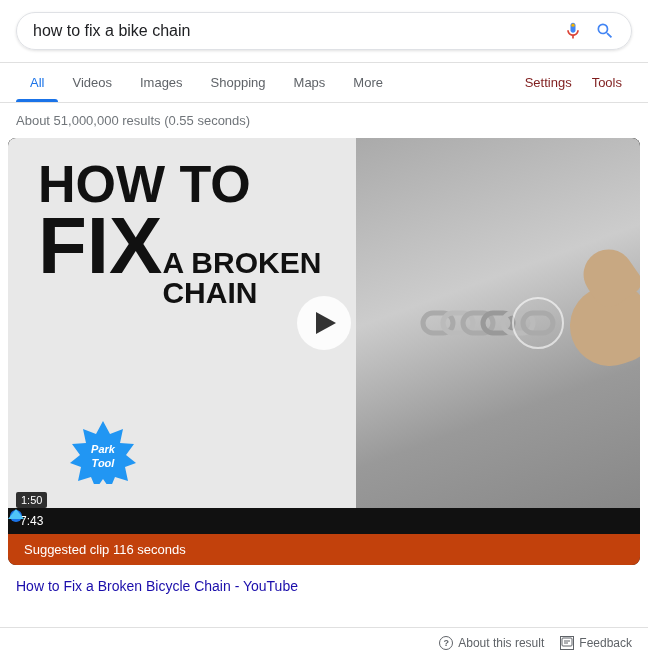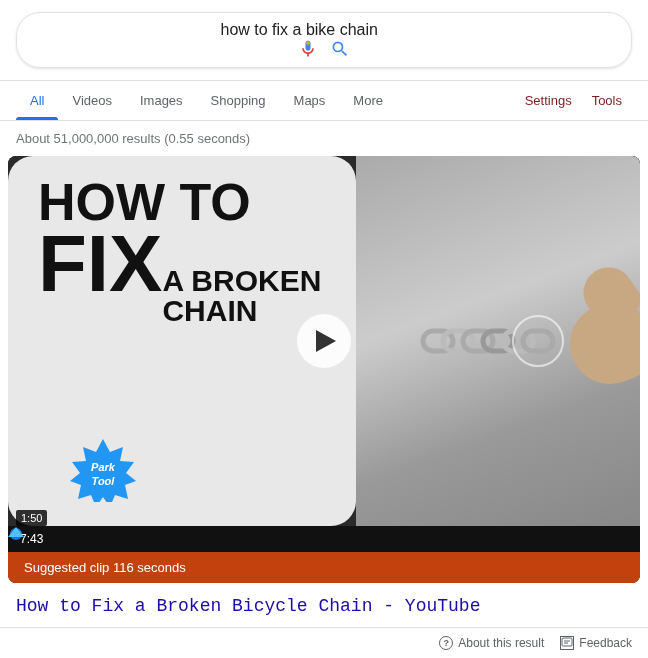--- a/index.html
+++ b/index.html
@@ -19,21 +19,20 @@
       align-items: center;
     }
     .search-bar {
       display: flex;
       align-items: center;
       border: 1px solid #dfe1e5;
       border-radius: 24px;
       width: 100%;
       padding: 8px 16px;
       box-shadow: 0 1px 3px rgba(0,0,0,0.12);
-      flex-direction: column;
     }
     .search-input {
       flex: 1;
       border: none;
       outline: none;
       font-size: 16px;
       color: #202124;
     }
     .search-icons {
       display: flex;
@@ -109,21 +108,20 @@
     
     .video-left {
       width: 55%;
       height: 100%;
       background: #e8e8e8;
       display: flex;
       flex-direction: column;
       justify-content: center;
       padding: 20px 30px;
       position: relative;
-      border-radius: 25px;
     }
     
     .video-right {
       width: 45%;
       height: 100%;
       background: linear-gradient(135deg, #888 0%, #bbb 50%, #999 100%);
       position: relative;
       overflow: hidden;
     }
 
@@ -210,26 +208,25 @@
       font-size: 13px;
       padding: 8px 16px;
       font-weight: 500;
     }
 
     
     .result-link-area {
       padding: 12px 16px 8px;
     }
     .result-title {
-      font-size: 18px;
+      font-size: 14px;
       color: #1a0dab;
       text-decoration: none;
       cursor: pointer;
       line-height: 1.3;
-      font-family: Liberation Mono, monospace;
     }
     .result-url {
       font-size: 13px;
       color: #006621;
       margin-top: 4px;
     }
 
     
     .bottom-bar {
       position: fixed;

